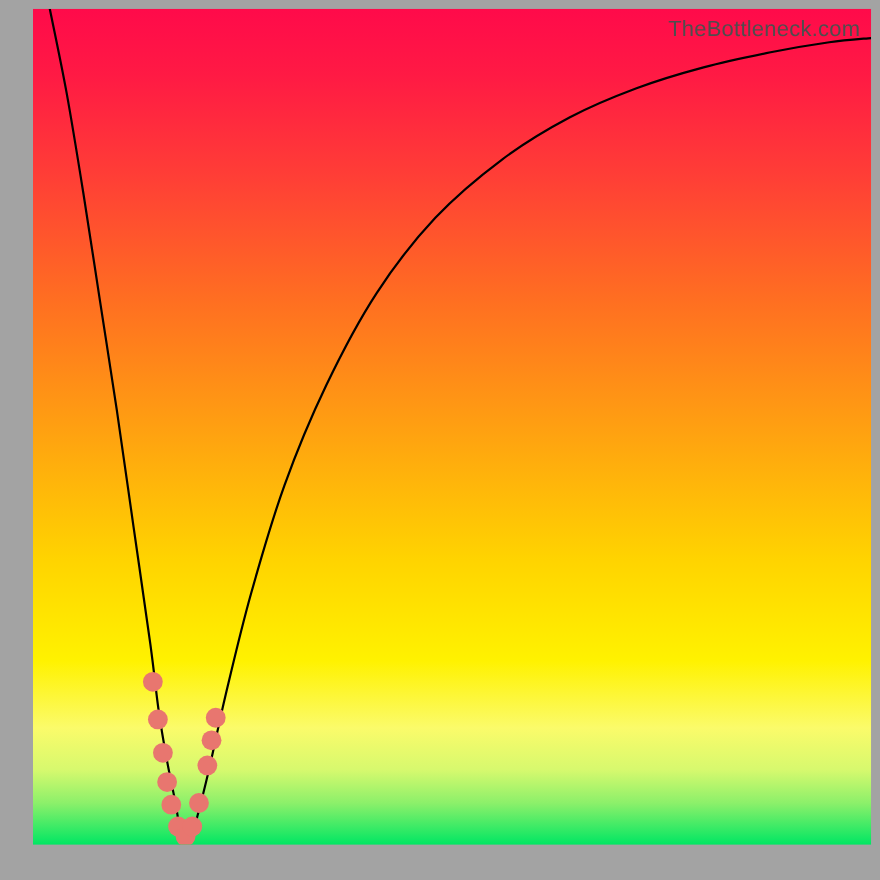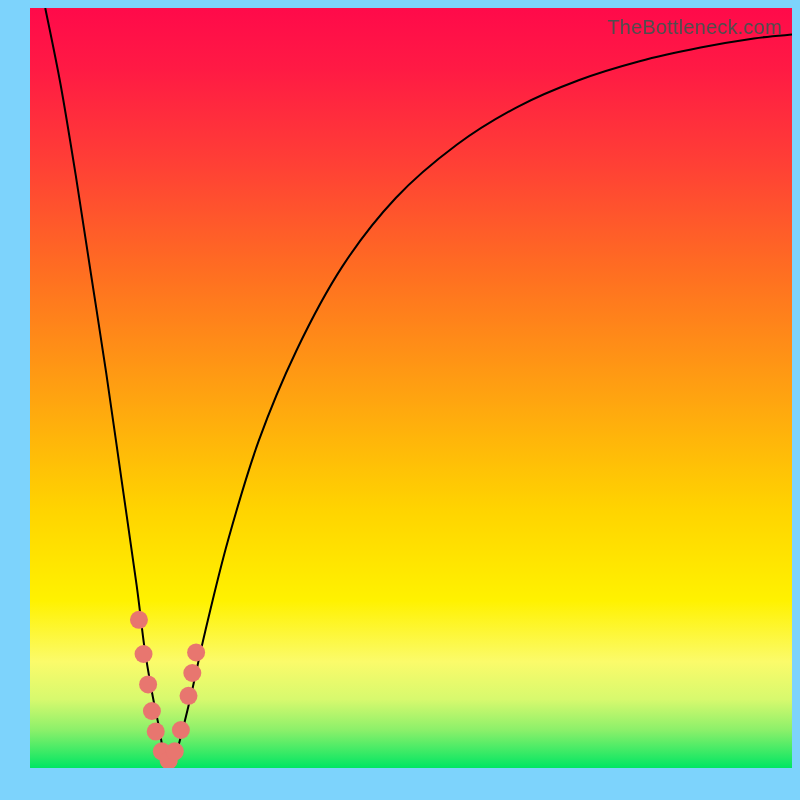--- a/index.html
+++ b/index.html
@@ -8,21 +8,21 @@
     width: 800px;
     height: 800px;
     overflow: hidden;
     background: #000;
     font-family: Arial, Helvetica, sans-serif;
   }
   .frame {
     position: relative;
     width: 800px;
     height: 800px;
-    background: #7dd3fc;
+    background: #a3a3a3;
   }
   .plot {
     position: absolute;
     left: 30px;
     top: 8px;
     width: 762px;
     height: 760px;
     overflow: hidden;
   }
   .gradient-bg {

